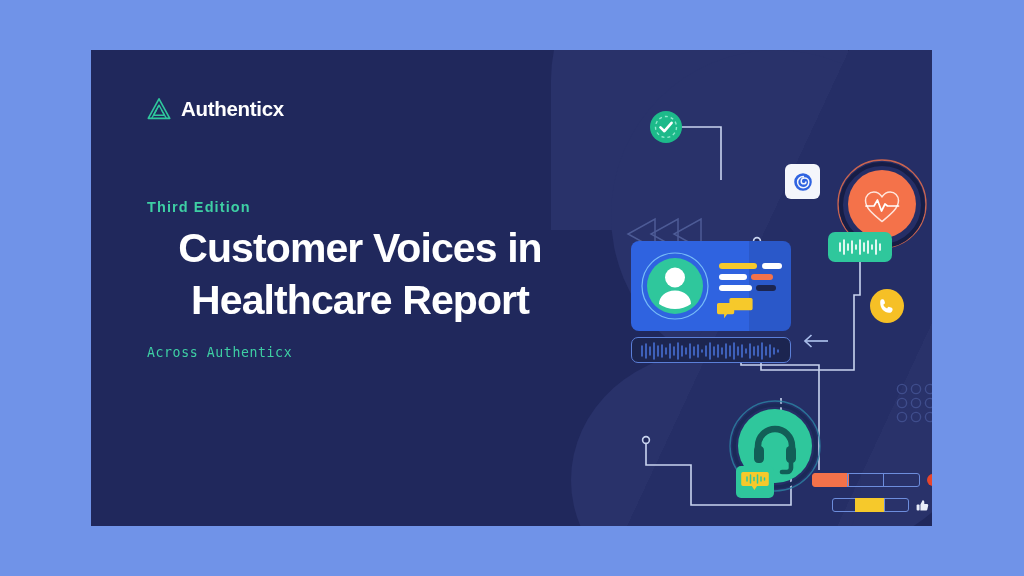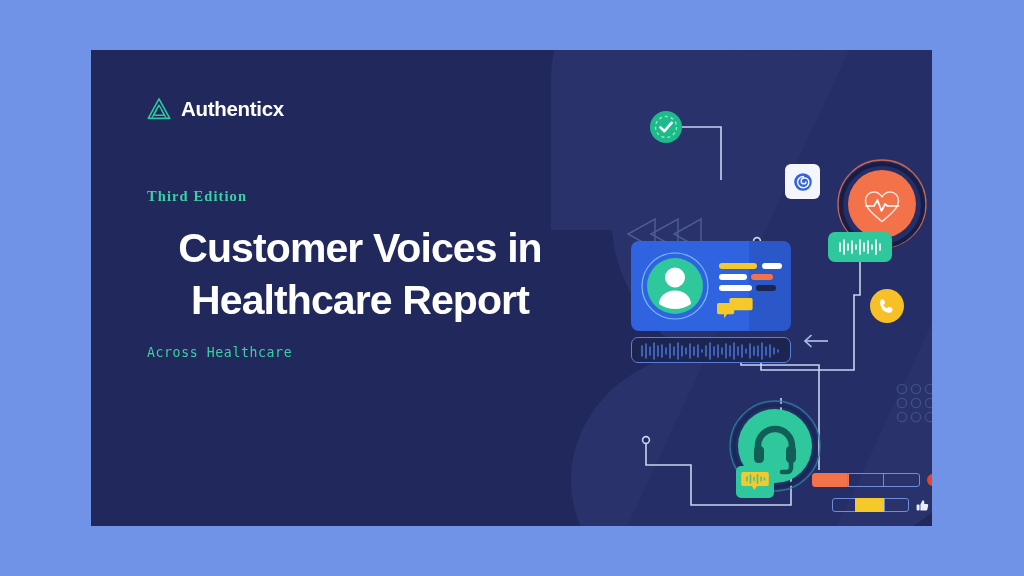--- a/index.html
+++ b/index.html
@@ -32,23 +32,23 @@
     background: linear-gradient(115deg, transparent 0 44%, #252e66 44% 70%, transparent 70% 100%);
   }
 
   
   #logo { position: absolute; left: 146px; top: 96px; display: flex; align-items: center; gap: 9px; }
   #logo .mark { width: 26px; height: 26px; display: block; }
   #logo .wordmark {
     color: #ffffff; font-size: 20.5px; font-weight: 700; letter-spacing: -0.3px;
   }
   #eyebrow {
-    position: absolute; left: 147px; top: 188px;
+    position: absolute; left: 147px; top: 199px;
     color: #3ecfa4; font-size: 14.5px; letter-spacing: 1.1px;
-    font-family: Liberation Serif, serif; font-weight: 700;
+    font-family: Liberation Sans, sans-serif; font-weight: 700;
   }
   #title {
     position: absolute; left: 145px; top: 222px; width: 430px;
     color: #ffffff; font-size: 41px; line-height: 52px; font-weight: 700;
     letter-spacing: -0.9px;
     text-align: center;
   }
   #subtitle {
     position: absolute; left: 147px; top: 340px; width: 330px;
     color: #3ecfa4; font-size: 13.2px; line-height: 25px;
@@ -380,16 +380,16 @@
       <path d="M8.6 22.2 L15 10.5" fill="none" stroke="#2fc79c" stroke-width="1.5"></path>
       <path d="M6.5 25.8 L12.2 16" fill="none" stroke="#2fc79c" stroke-width="1.4"></path>
       <path d="M23.5 25.8 L17.8 16" fill="none" stroke="#2fc79c" stroke-width="1.4"></path>
     </svg>
     <span class="wordmark">Authenticx</span>
   </div>
 
   <div id="eyebrow">Third Edition</div>
   <h1 id="title">Customer Voices in Healthcare Report</h1>
   <div id="subtitle">
-    <div>Across Healthcare</div>
+    <div>Across Authenticx</div>
   </div>
 
 </div>
 
 </body></html>

